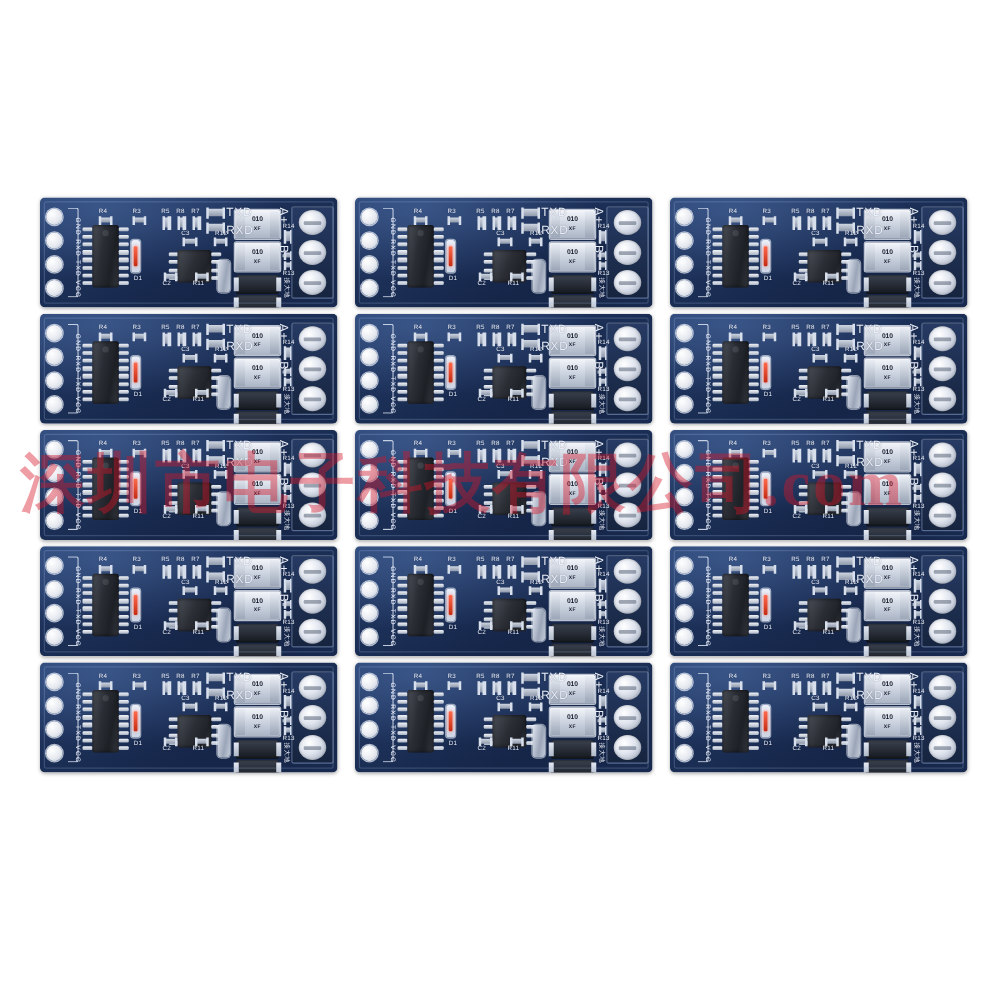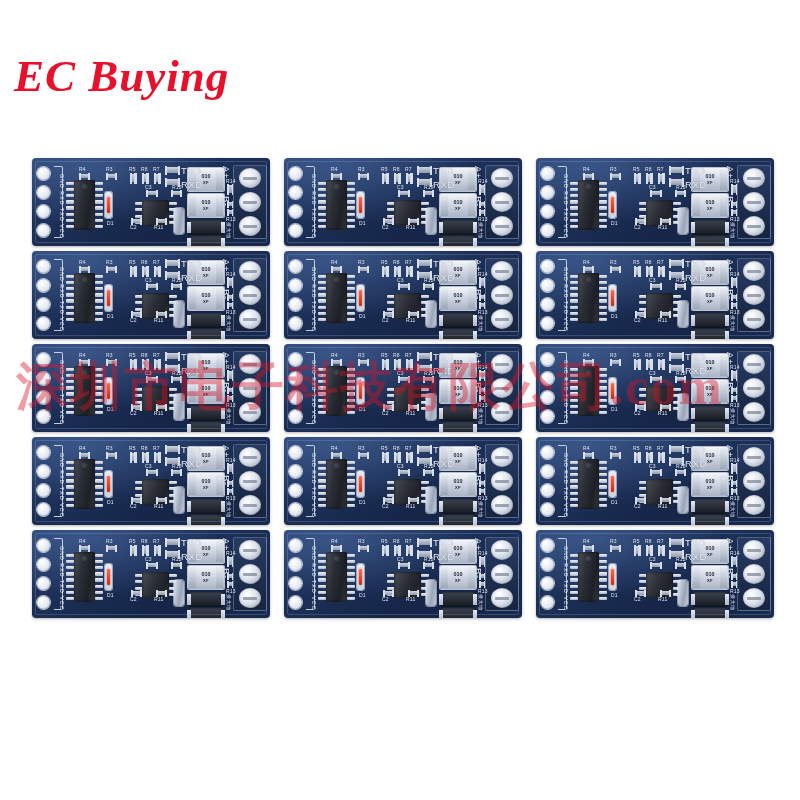--- a/index.html
+++ b/index.html
@@ -298,21 +298,20 @@
     letter-spacing: 2px;
     color: rgba(214, 22, 40, 0.42);
     white-space: nowrap;
   }
 </style>
 </head>
 <body>
 
 <div id="page">
 
-  <div id="brand">EC Buying</div>
 
   <div id="board-grid">
       <div class="pcb" style="left: 32px; top: 158px; width: 238px; height: 88px;">
         <div class="hdr-pads">
           <div class="pad"></div>
           <div class="pad"></div>
           <div class="pad"></div>
           <div class="pad"></div>
         </div>
         <div class="hdr-silk"></div>

